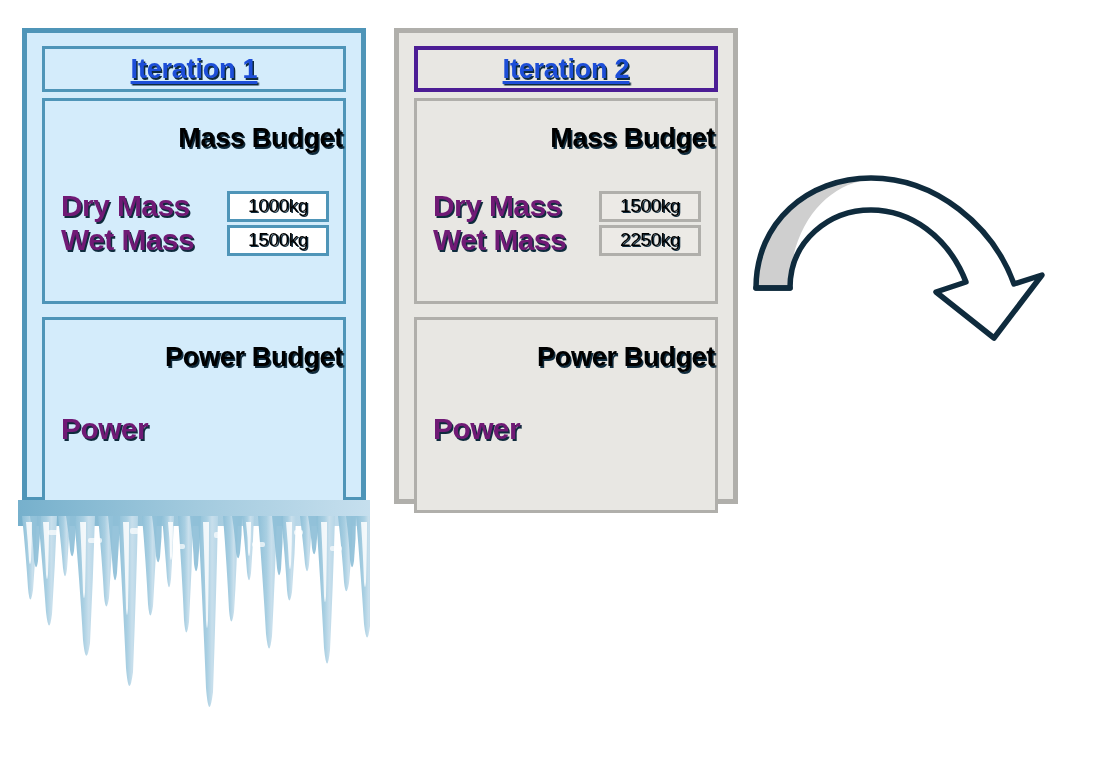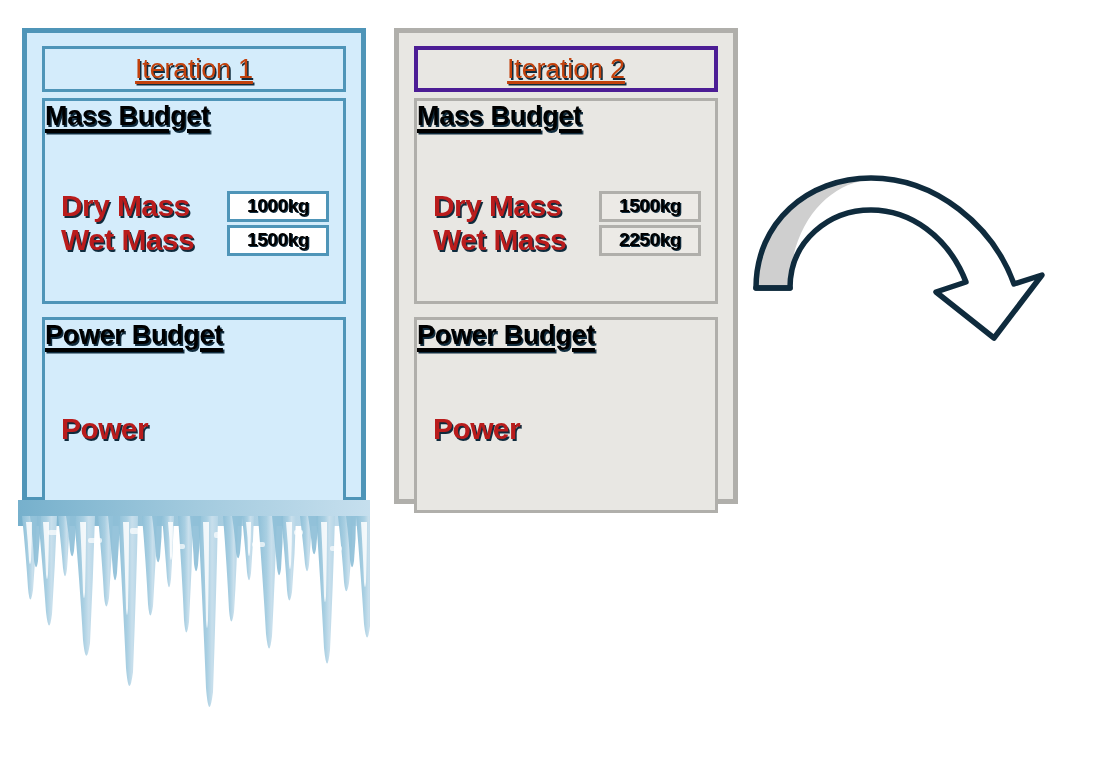--- a/index.html
+++ b/index.html
@@ -54,22 +54,22 @@
     height: 46px;
     display: flex;
     align-items: center;
     justify-content: center;
   }
   .iter1 .panel-title { border: 3px solid #4f95b8; background: #d4ecfb; }
   .iter2 .panel-title { border: 4px solid #4c1d95; background: #e8e7e3; }
 
   .title-text {
     font-size: 27px;
-    font-weight: normal;
-    color: #c2410c;
+    font-weight: bold;
+    color: #1d4ed8;
     text-decoration: underline;
     text-underline-offset: 3px;
     text-decoration-thickness: 3px;
     letter-spacing: -0.2px;
     text-shadow: 1.5px 1.5px 0 #0f2b3d;
   }
 
   
   .section {
     position: absolute;
@@ -77,64 +77,64 @@
     left: 15px;
     right: 15px;
   }
   .iter1 .section { border: 3px solid #4f95b8; background: #d4ecfb; }
   .iter2 .section { border: 3px solid #b0afab; background: #e8e7e3; }
 
   .section.mass  { top: 65px; height: 206px; }
   .section.power { top: 284px; height: 196px; }
 
   .section-heading {
-    text-align: left;
+    text-align: right;
     font-size: 27px;
     font-weight: bold;
     color: #000000;
-    text-decoration: underline;
     text-underline-offset: 4px;
     text-decoration-thickness: 4px;
     letter-spacing: -0.3px;
     text-shadow: 1.5px 1.5px 0 #0f2b3d;
+    margin-top: 22px;
   }
 
   
   .rows {
     position: absolute;
     left: 0; right: 0;
   }
   .section.mass .rows  { top: 88px; }
   .section.power .rows { top: 92px; }
 
   .row {
     display: flex;
     align-items: center;
     height: 34px;
     padding-left: 16px;
     padding-right: 14px;
   }
   .row-label {
     font-size: 30px;
     font-weight: bold;
-    color: #b91c1c;
+    color: #701a75;
     letter-spacing: -0.6px;
     text-shadow: 1.5px 1.5px 0 #0f2b3d;
     white-space: nowrap;
     flex: 1 1 auto;
   }
   .row-value {
     box-sizing: border-box;
     width: 102px;
     height: 31px;
     display: flex;
     align-items: center;
     justify-content: center;
     font-size: 19px;
-    font-weight: bold;
+    font-weight: normal;
     color: #000000;
     letter-spacing: -0.4px;
     text-shadow: 1.3px 1.3px 0 #0f2b3d;
     flex: 0 0 auto;
   }
   .iter1 .row-value { border: 3px solid #4f95b8; background: #ffffff; }
   .iter2 .row-value { border: 3px solid #b0afab; background: #eceae6; }
 
   .section.power .row-value { width: 104px; height: 34px; }
 

